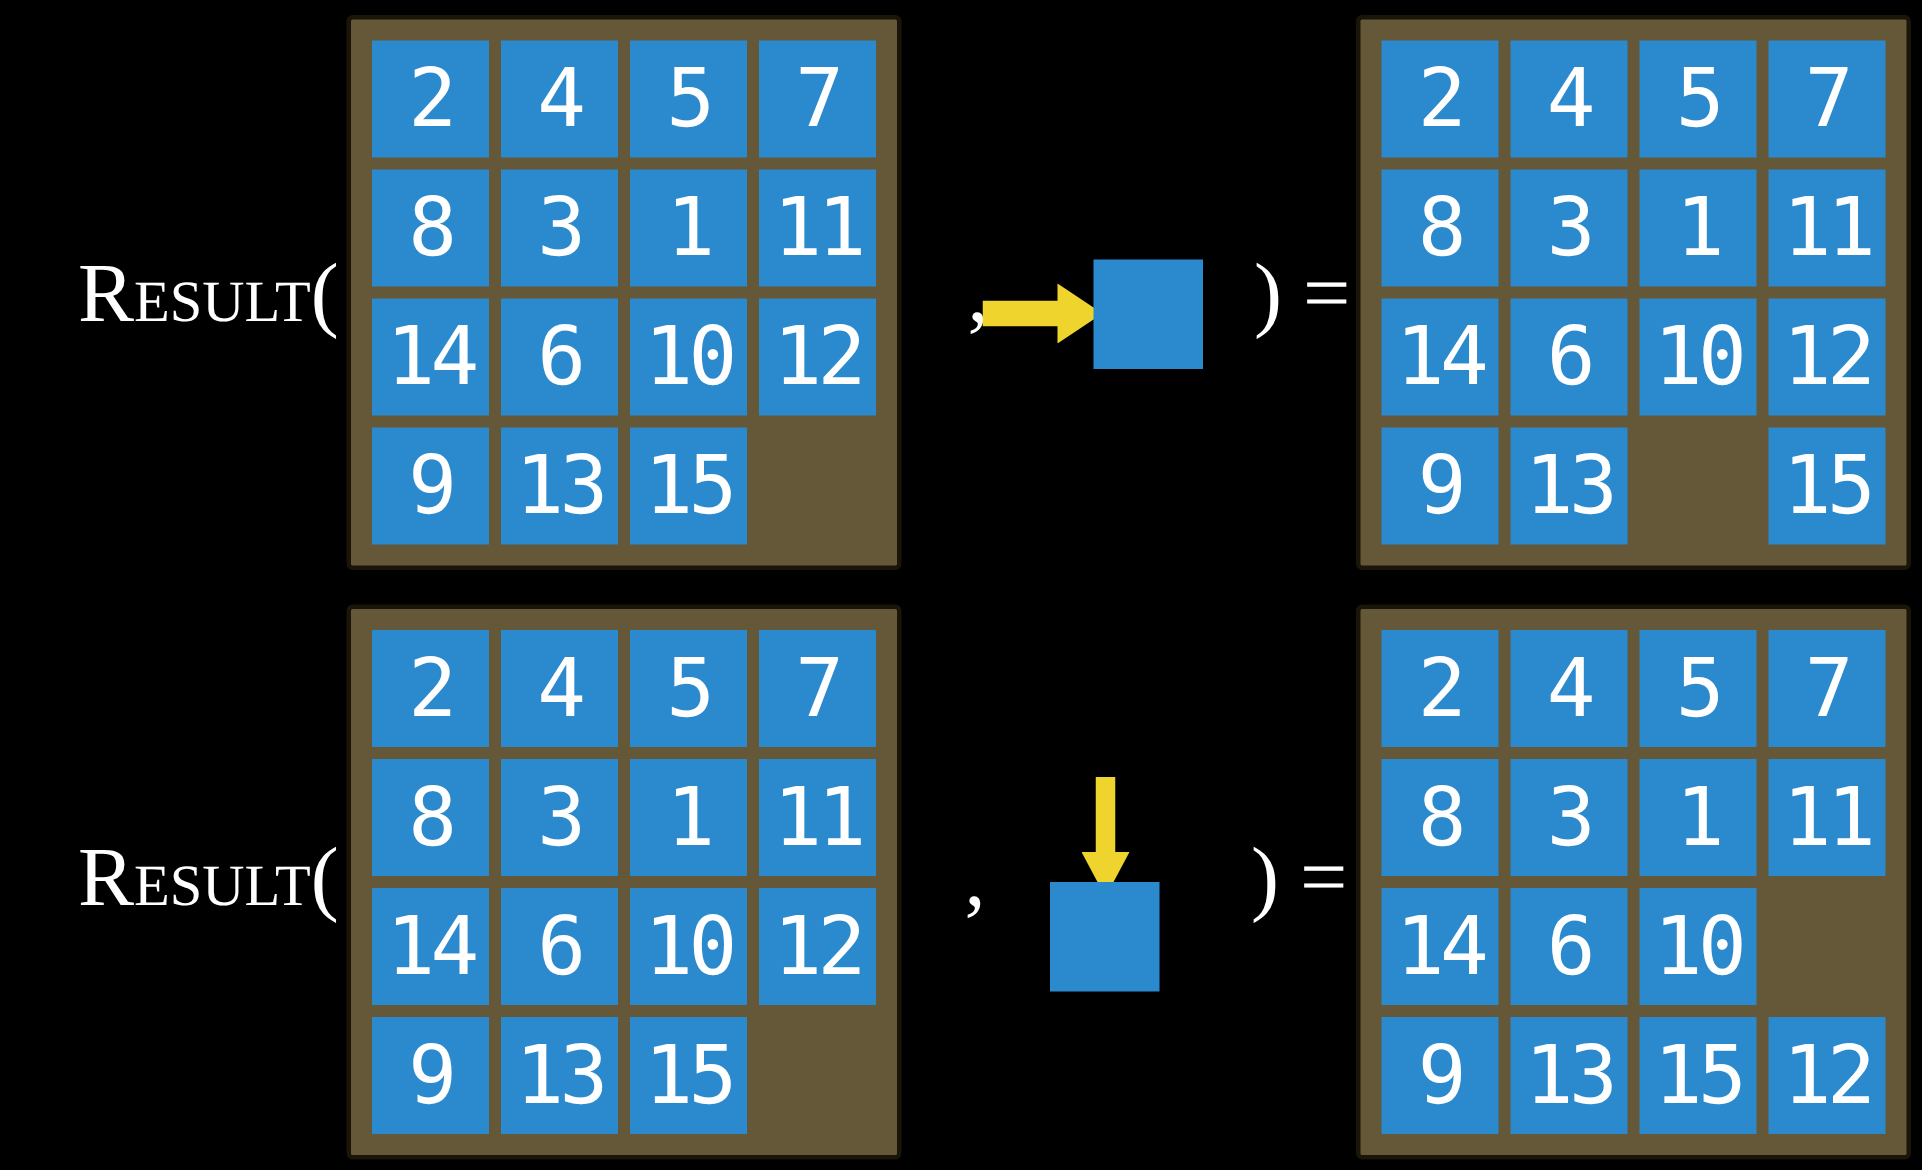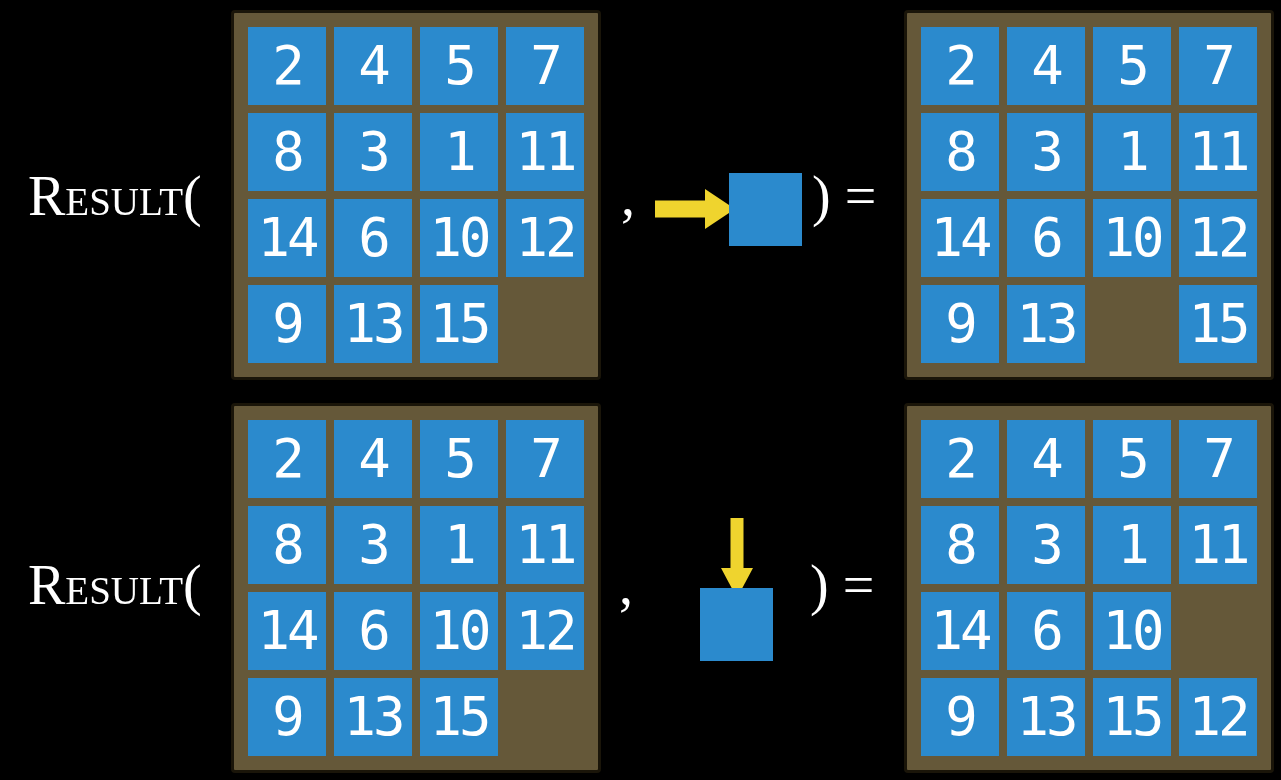--- a/index.html
+++ b/index.html
@@ -9,20 +9,21 @@
     font-family:"Liberation Sans",sans-serif;
   }
   
   .fn{
     position:absolute;
     font-family:"Liberation Serif",serif;
     font-variant:small-caps;
     font-size:56px;line-height:1.1;
     color:var(--c-text,#fff);
     white-space:pre;
+    margin-left:24px;
   }
   
   .board{
     position:absolute;
     width:336px;height:336px;
     padding:14px;
     background:var(--c-frame,#655839);
     border:3px solid var(--c-frame-border,#1a1509);
     border-radius:4px;
     display:grid;

